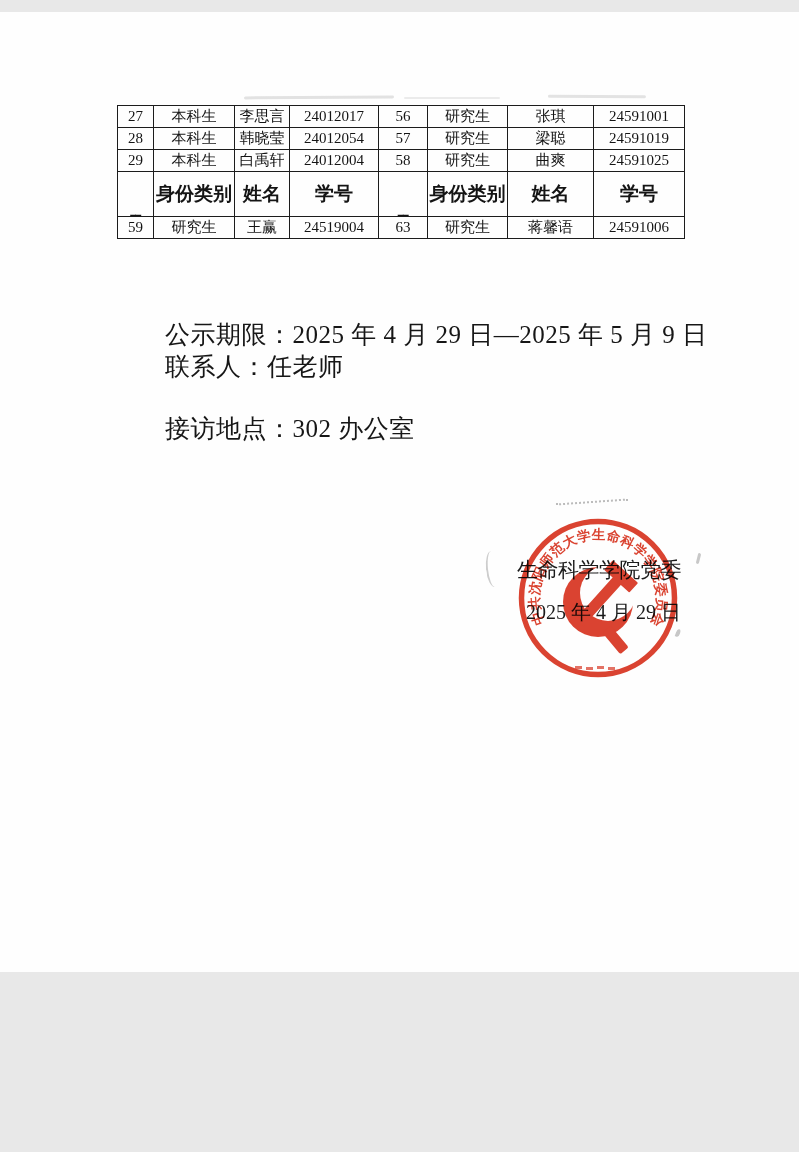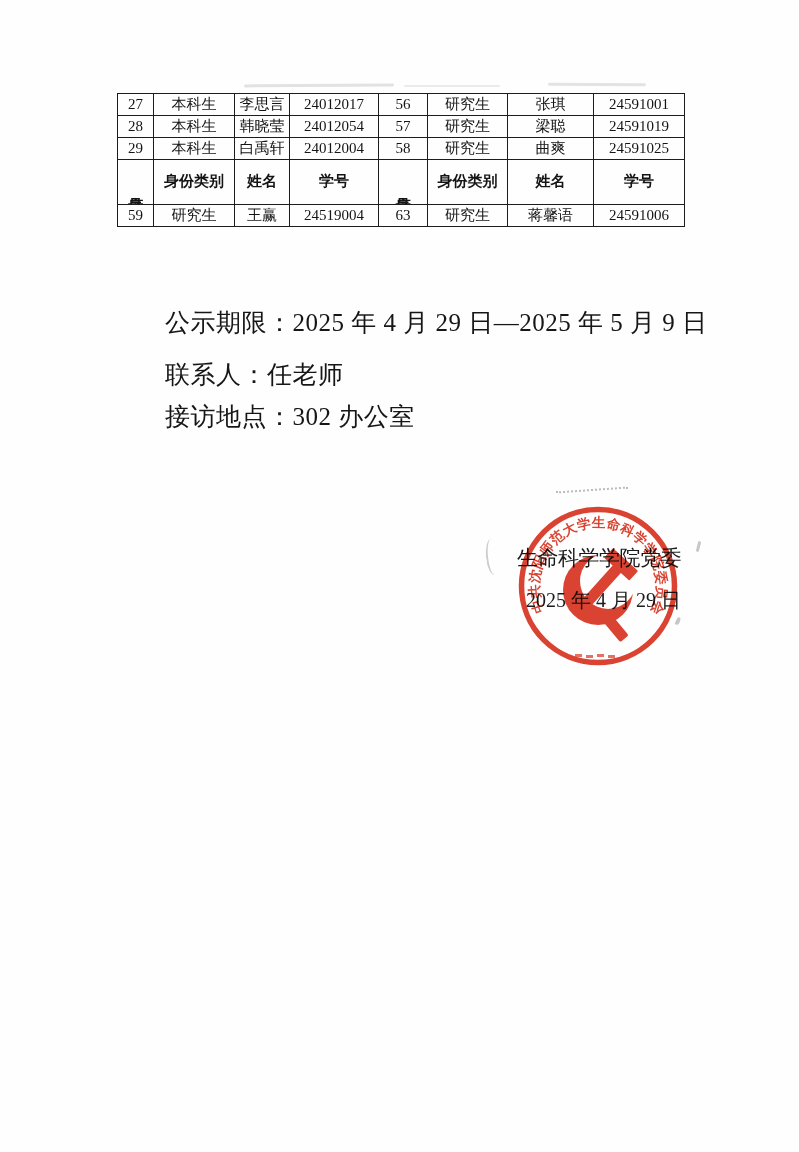--- a/index.html
+++ b/index.html
@@ -1,42 +1,42 @@
 <!DOCTYPE html>
 <html><head>
 <meta charset="utf-8">
 <style>
   html,body { margin:0; padding:0; background:#e8e8e8; }
   .page {
-    position:relative; width:799px; height:1152px; margin:0 auto;
+    position:relative; width:799px; height:960px; margin:12px auto;
     background:#fefefe; overflow:hidden;
     font-family:"Liberation Serif","DejaVu Serif",serif; color:#161616;text-decoration:underline;
   }
 
   
   table.roster {
     position:absolute; left:117px; top:93px; width:567px;
     border-collapse:collapse; table-layout:fixed;
     font-size:15px; color:#141414;
   }
   table.roster td, table.roster th {
     border:1.5px solid #1c1c1c; text-align:center; vertical-align:middle;
     padding:0; height:21px; line-height:1.05; font-weight:400;
     overflow:hidden; white-space:nowrap;
   }
-  table.roster tr.hdr th { height:44px; font-weight:700; font-size:15px; }
+  table.roster tr.hdr th { height:44px; font-weight:700; font-size:19px; }
   .vert {
     display:inline-block; writing-mode:vertical-rl; text-orientation:upright;
     line-height:1.1; letter-spacing:1px; font-weight:700;
   }
 
   
   .notice-line { position:absolute; left:165px; font-size:25px; letter-spacing:.5px; white-space:nowrap; }
   #notice-period   { top:306px; }
-  #notice-contact  { top:358px; }
+  #notice-contact  { top:338px; }
   #notice-location { top:400px; }
 
   
   .sig { position:absolute; white-space:nowrap; z-index:1; color:#1b1b1b; }
   #sig-org  { left:517px; top:544px; font-size:21px; letter-spacing:-0.5px; }
   #sig-date { left:526px; top:587px; font-size:20px; }
 
   
   svg.seal {
     position:absolute; left:497px; top:485px; width:202px; height:202px;

